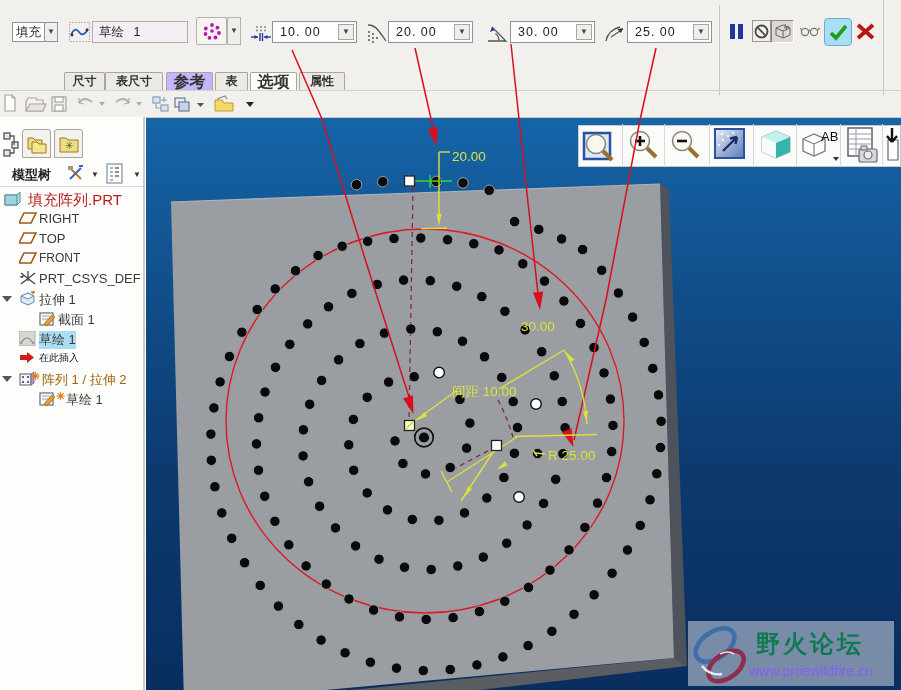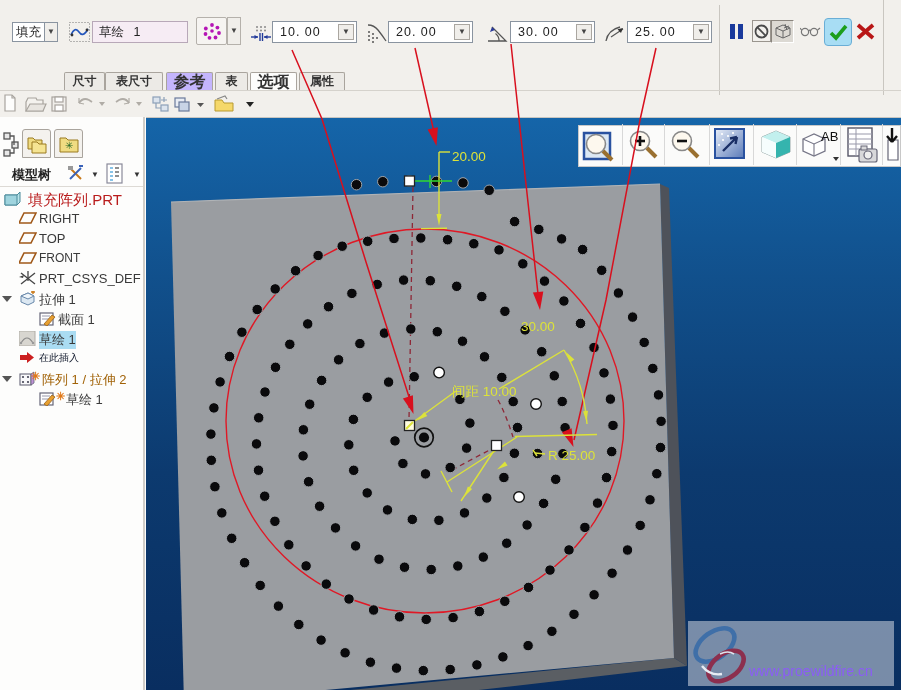--- a/index.html
+++ b/index.html
@@ -574,13 +574,14 @@
 </svg>
 <div style="position:absolute;left:688px;top:621px;width:206px;height:65px;background:rgba(163,176,196,0.72)"></div>
 <svg style="position:absolute;left:690px;top:624px" width="62" height="62" viewBox="0 0 62 62">
       <g fill="none">
         <ellipse cx="25" cy="21" rx="22" ry="13" stroke="#3f6fa8" stroke-width="4.6" transform="rotate(-36 25 21)"></ellipse>
         <ellipse cx="36" cy="42" rx="20" ry="12" stroke="#8c2f4e" stroke-width="4.6" transform="rotate(-36 36 42)"></ellipse>
         <path d="M12,42 Q20,52 32,50" stroke="#e8edf4" stroke-width="2.4"></path>
         <path d="M30,30 Q38,26 44,30" stroke="#dde4ee" stroke-width="1.6"></path>
       </g>
     </svg>
+<div style="position:absolute;left:756px;top:628px;font-size:24px;font-weight:bold;color:#0e7a52;letter-spacing:3px;font-family:'Liberation Sans',sans-serif">野火论坛</div>
 <div style="position:absolute;left:749px;top:663px;font-size:14px;color:#8b5cf6;font-family:Liberation Sans, sans-serif">www.proewildfire.cn</div>
 </div>
 </body></html>

